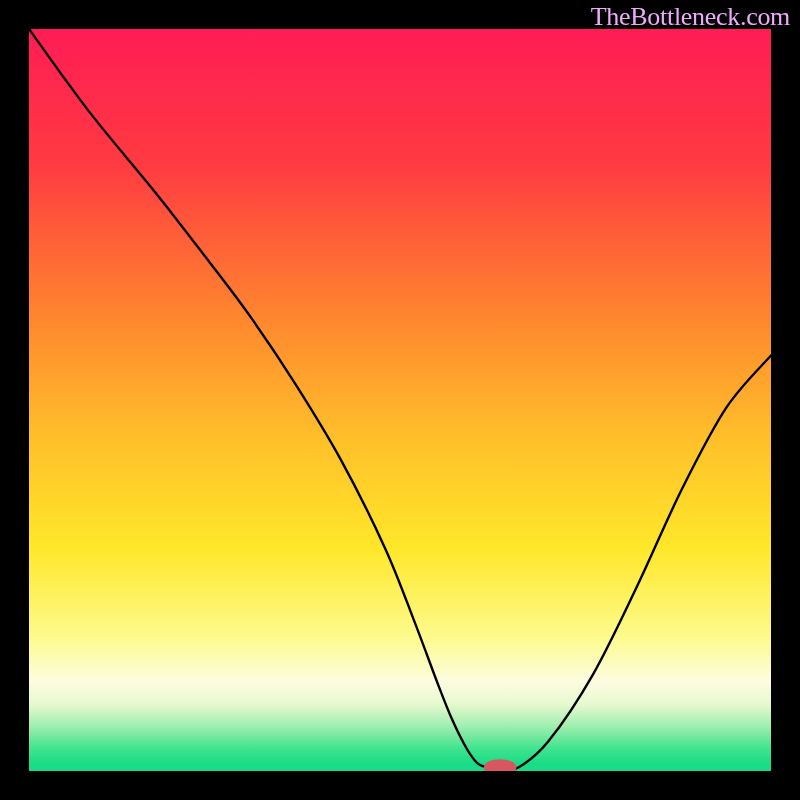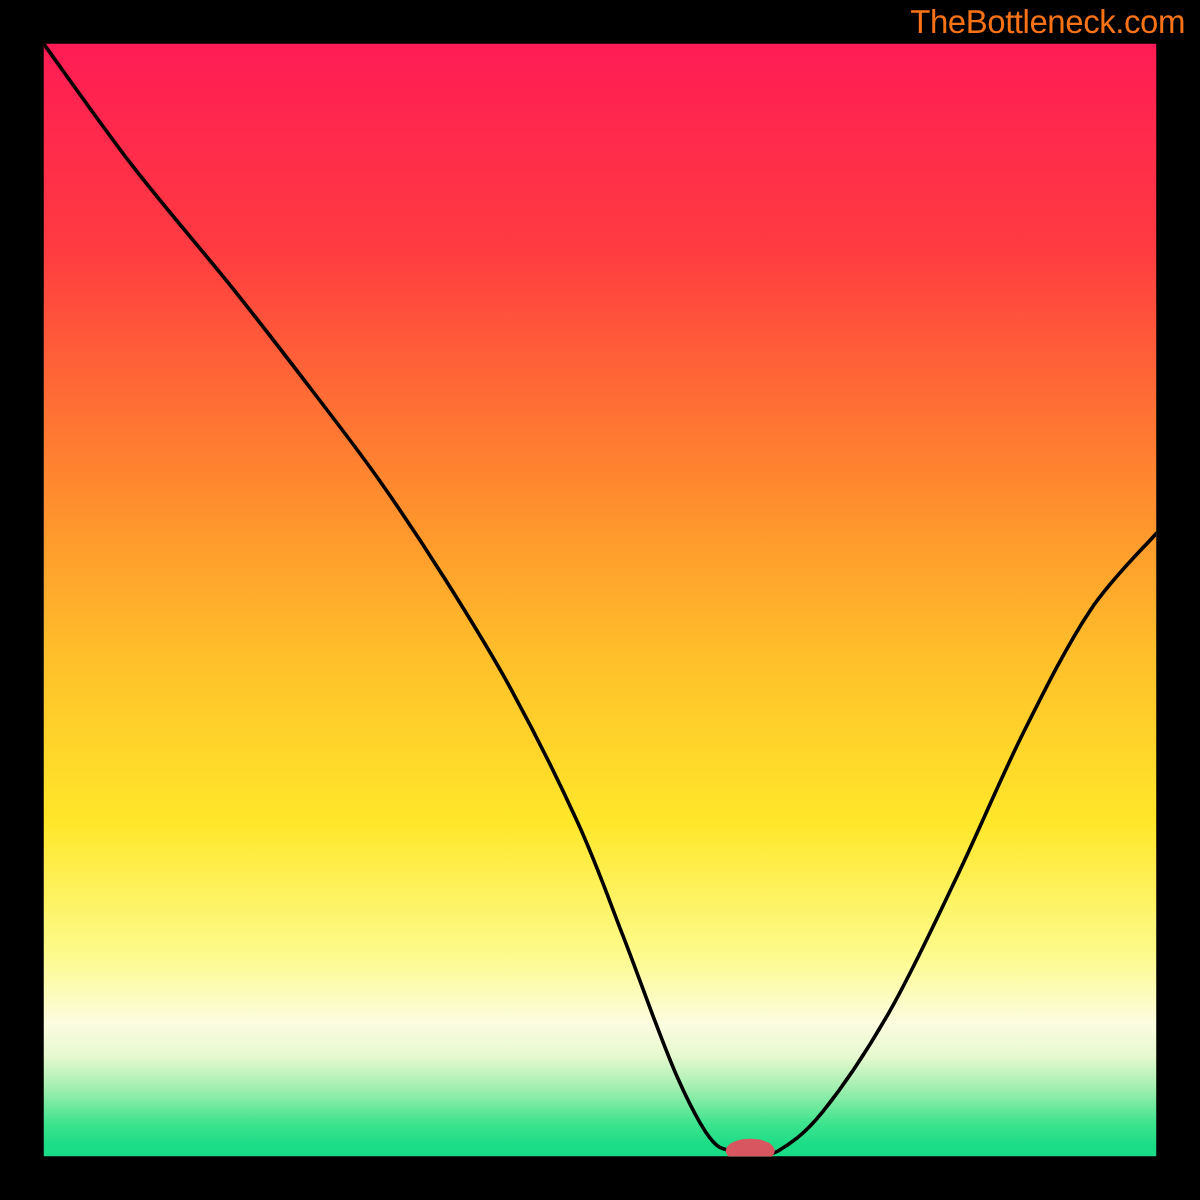--- a/index.html
+++ b/index.html
@@ -20,24 +20,25 @@
     position: absolute;
     left: 29px;
     top: 29px;
     width: 742px;
     height: 742px;
   }
   .attribution {
     position: absolute;
     top: 2px;
     right: 10px;
-    color: #f97316;
-    font-size: 22px;
+    color: #f0abfc;
+    font-size: 26px;
     font-weight: 500;
     letter-spacing: -0.3px;
+    font-family: Liberation Serif, serif;
   }
   svg { display: block; }
 </style>
 </head>
 <body>
 
 <div id="root">
   <div class="attribution">TheBottleneck.com</div>
 
   <div class="plot-area">

